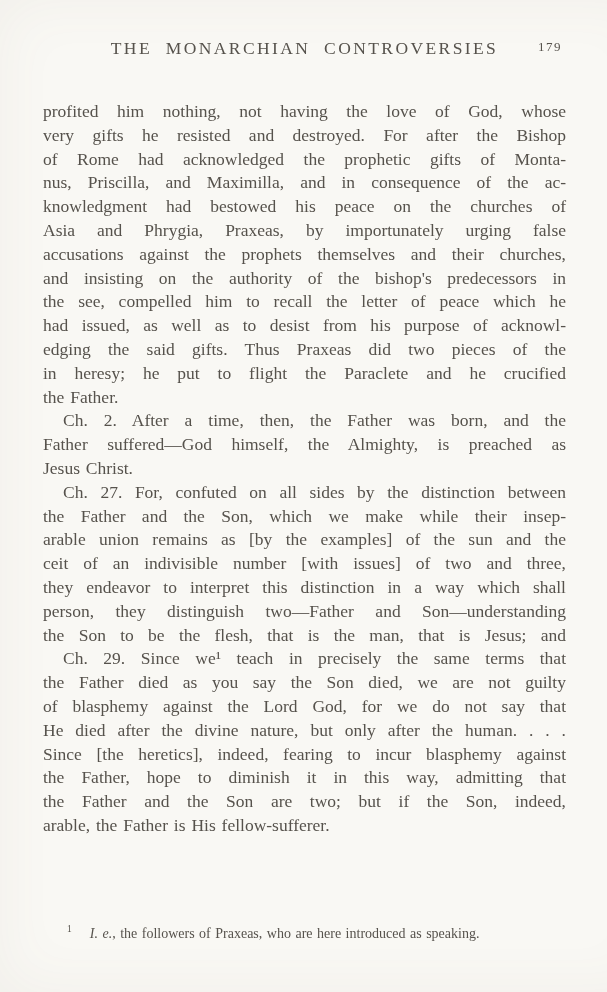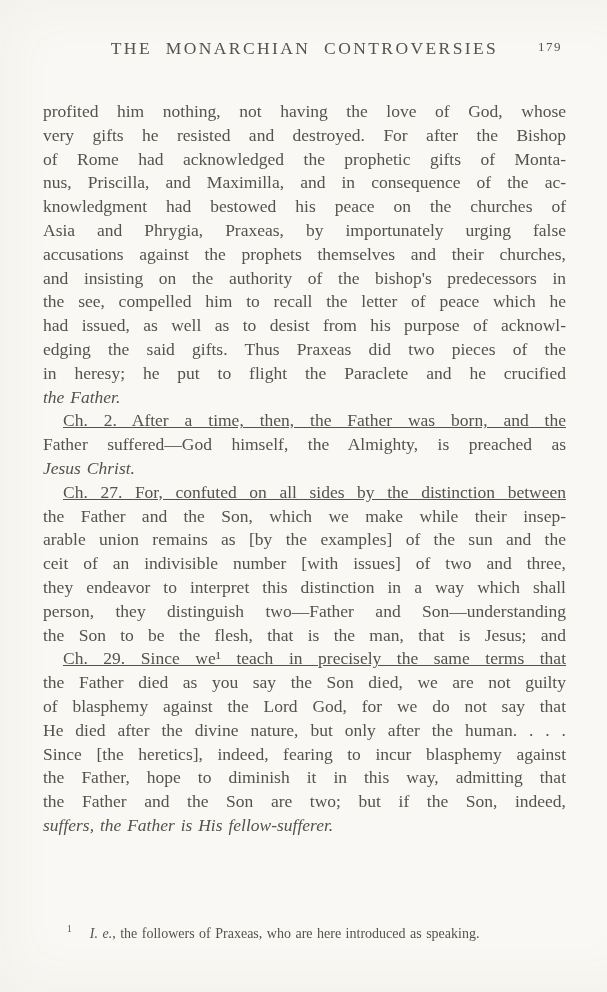--- a/index.html
+++ b/index.html
@@ -55,23 +55,22 @@
     margin-top: 20px;
   }
   .line {
     text-align: justify;
     text-align-last: justify;
     white-space: normal;
   }
   .line.no-just {
     text-align: left;
     text-align-last: left;
-    font-style: italic;
   }
-  .line.indent { padding-left: 20px; text-decoration: underline; }
+  .line.indent { padding-left: 20px; }
   .footnote {
     position: absolute;
     left: 43px;
     top: 925px;
     width: 523px;
     font-size: 14px;
     line-height: 18px;
     word-spacing: 1px;
   }
   .fn-line { padding-left: 24px; }
@@ -118,21 +117,21 @@
       <div class="line">they endeavor to interpret this distinction in a way which shall</div>
       <div class="line">person, they distinguish two—Father and Son—understanding</div>
       <div class="line">the Son to be the flesh, that is the man, that is Jesus; and</div>
       <div class="line indent">Ch. 29. Since we¹ teach in precisely the same terms that</div>
       <div class="line">the Father died as you say the Son died, we are not guilty</div>
       <div class="line">of blasphemy against the Lord God, for we do not say that</div>
       <div class="line">He died after the divine nature, but only after the human. . . .</div>
       <div class="line">Since [the heretics], indeed, fearing to incur blasphemy against</div>
       <div class="line">the Father, hope to diminish it in this way, admitting that</div>
       <div class="line">the Father and the Son are two; but if the Son, indeed,</div>
-      <div class="line no-just">suffers, the Father is His fellow-sufferer.</div>
+      <div class="line no-just">arable, the Father is His fellow-sufferer.</div>
     </div>
 
   <div class="footnote">
     <div class="fn-line">
       <sup class="fn-sup">1</sup><span class="italic">I. e.</span><span>, the followers of Praxeas, who are here introduced as speaking.</span>
     </div>
   </div>
 
 </div>
 

